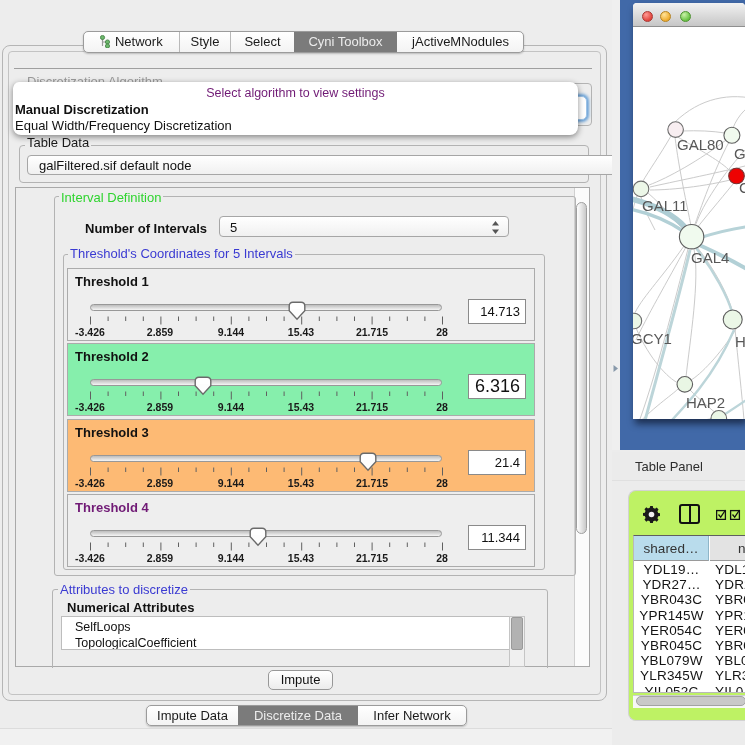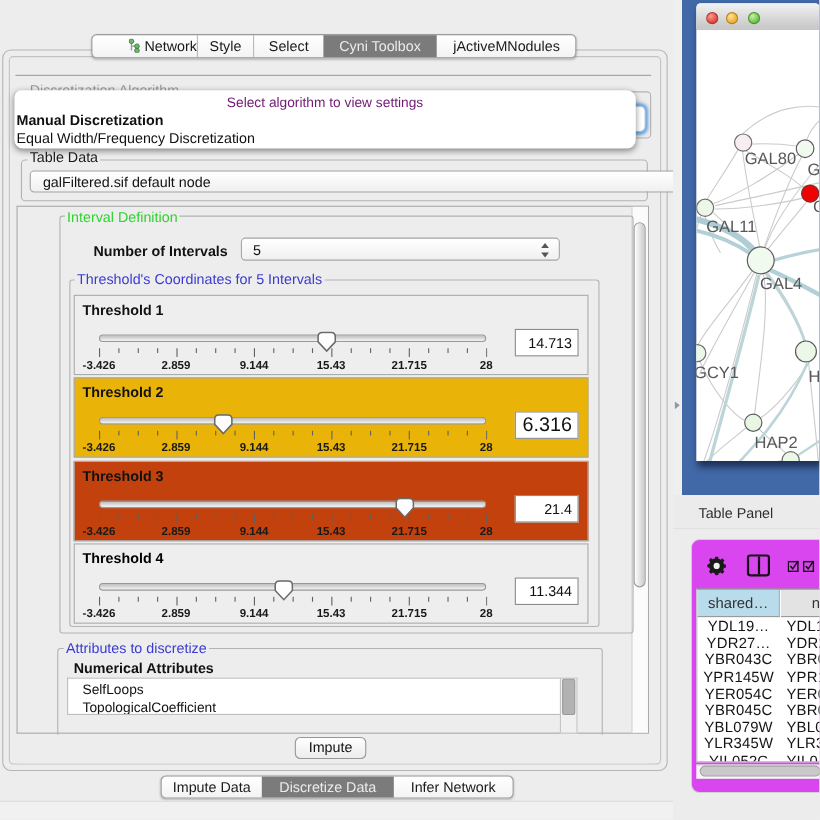--- a/index.html
+++ b/index.html
@@ -13,21 +13,21 @@
 <body>
 
 <div class="abs" style="left:0;top:0;width:612px;height:745px;background:#ededed;">
 
 
   <div class="abs" style="left:2px;top:45px;width:605px;height:656px;border:1px solid #b5b5b5;border-radius:8px;"></div>
   <div class="abs" style="left:8px;top:51px;width:593px;height:644px;border:1px solid #c3c3c3;border-radius:4px;background:#ededed;"></div>
   <div class="abs" style="left:14px;top:68px;width:578px;height:1px;background:#9f9f9f;"></div>
 
   <div class="abs" style="left:83px;top:31px;width:441px;height:22px;background:linear-gradient(#ffffff,#f3f3f3);border:1px solid #9b9b9b;border-radius:5px;box-shadow:0 1px 2px rgba(0,0,0,0.22);font-size:13px;color:#1a1a1a;">
-    <div class="abs" style="left:0;top:0;width:95px;height:20px;line-height:20px;text-align:right;">
+    <div class="abs" style="left:0;top:0;width:95px;height:20px;line-height:20px;text-align:center;">
       <svg style="vertical-align:-2px" width="11" height="13" viewBox="0 0 11 13">
           <path d="M2.5 3 V11 M2.5 7 H7" stroke="#9a9a9a" stroke-width="1.2" fill="none"></path>
           <circle cx="2.5" cy="2.5" r="2.1" fill="#6cb86c" stroke="#3c7a3c" stroke-width="0.8"></circle>
           <circle cx="7.5" cy="7" r="2.1" fill="#6cb86c" stroke="#3c7a3c" stroke-width="0.8"></circle>
           <circle cx="7.5" cy="11" r="2.1" fill="#6cb86c" stroke="#3c7a3c" stroke-width="0.8"></circle>
         </svg>
       Network</div>
     <div class="abs" style="left:95px;top:0;width:51px;height:20px;line-height:20px;text-align:center;border-left:1px solid #b9b9b9;">Style</div>
     <div class="abs" style="left:146px;top:0;width:64px;height:20px;line-height:20px;text-align:center;border-left:1px solid #b9b9b9;">Select</div>
     <div class="abs" style="left:210px;top:0;width:103px;height:20px;line-height:20px;text-align:center;background:#7b7b7b;color:#ececec;">Cyni Toolbox</div>
@@ -99,21 +99,21 @@
     <div class="abs" style="left:128px;top:57px;width:70px;text-align:center;font-size:10.5px;font-weight:bold;color:#1a1a1a;">9.144</div>
     <div class="abs" style="left:198px;top:57px;width:70px;text-align:center;font-size:10.5px;font-weight:bold;color:#1a1a1a;">15.43</div>
     <div class="abs" style="left:269px;top:57px;width:70px;text-align:center;font-size:10.5px;font-weight:bold;color:#1a1a1a;">21.715</div>
     <div class="abs" style="left:339px;top:57px;width:70px;text-align:center;font-size:10.5px;font-weight:bold;color:#1a1a1a;">28</div>
     <svg class="abs" style="left:220.3px;top:32px;" width="18" height="20" viewBox="0 0 18 20">
         <path d="M1.2 5 Q1.2 1.2 5 1.2 H13 Q16.8 1.2 16.8 5 V9.8 L9 18.2 L1.2 9.8 Z" fill="#fdfdfd" stroke="#6a6a6a" stroke-width="1.4"></path>
         <path d="M2.5 5 Q2.5 2.5 5 2.5 H13 Q15.5 2.5 15.5 5 V8 H2.5 Z" fill="#ffffff"></path>
       </svg>
     <div class="abs" style="left:400px;top:30px;width:58px;height:25px;background:#fff;border:1px solid #8a8a8a;font-size:13px;color:#111;text-align:right;line-height:23px;padding-right:5px;">14.713</div>
     </div>
-  <div class="abs" style="left:67px;top:343px;width:468px;height:73px;border:1px solid #ababab;background:#eab308;">
+  <div class="abs" style="left:67px;top:343px;width:468px;height:73px;border:1px solid #ababab;background:#86efac;">
     <div class="abs" style="left:7px;top:5px;font-size:13px;font-weight:bold;color:#111;">Threshold 2</div>
     <div class="abs" style="left:22px;top:34.5px;width:352px;height:7px;background:linear-gradient(#bdbdbd,#f5f5f5);border:1px solid #989898;border-radius:4px;"></div>
     <svg class="abs" style="left:22px;top:47px;" width="353" height="10" viewBox="0 0 353 10">
         <line x1="0.5" y1="0.5" x2="0.5" y2="8.5" stroke="#606060" stroke-width="1"></line>
         <line x1="18.1" y1="0.5" x2="18.1" y2="5.0" stroke="#606060" stroke-width="1"></line>
         <line x1="35.7" y1="0.5" x2="35.7" y2="5.0" stroke="#606060" stroke-width="1"></line>
         <line x1="53.3" y1="0.5" x2="53.3" y2="5.0" stroke="#606060" stroke-width="1"></line>
         <line x1="70.9" y1="0.5" x2="70.9" y2="8.5" stroke="#606060" stroke-width="1"></line>
         <line x1="88.5" y1="0.5" x2="88.5" y2="5.0" stroke="#606060" stroke-width="1"></line>
         <line x1="106.1" y1="0.5" x2="106.1" y2="5.0" stroke="#606060" stroke-width="1"></line>
@@ -137,21 +137,21 @@
     <div class="abs" style="left:128px;top:57px;width:70px;text-align:center;font-size:10.5px;font-weight:bold;color:#1a1a1a;">9.144</div>
     <div class="abs" style="left:198px;top:57px;width:70px;text-align:center;font-size:10.5px;font-weight:bold;color:#1a1a1a;">15.43</div>
     <div class="abs" style="left:269px;top:57px;width:70px;text-align:center;font-size:10.5px;font-weight:bold;color:#1a1a1a;">21.715</div>
     <div class="abs" style="left:339px;top:57px;width:70px;text-align:center;font-size:10.5px;font-weight:bold;color:#1a1a1a;">28</div>
     <svg class="abs" style="left:126.0px;top:32px;" width="18" height="20" viewBox="0 0 18 20">
         <path d="M1.2 5 Q1.2 1.2 5 1.2 H13 Q16.8 1.2 16.8 5 V9.8 L9 18.2 L1.2 9.8 Z" fill="#fdfdfd" stroke="#6a6a6a" stroke-width="1.4"></path>
         <path d="M2.5 5 Q2.5 2.5 5 2.5 H13 Q15.5 2.5 15.5 5 V8 H2.5 Z" fill="#ffffff"></path>
       </svg>
     <div class="abs" style="left:400px;top:30px;width:58px;height:25px;background:#fff;border:1px solid #8a8a8a;font-size:18px;color:#111;text-align:right;line-height:23px;padding-right:5px;">6.316</div>
     </div>
-  <div class="abs" style="left:67px;top:419px;width:468px;height:73px;border:1px solid #ababab;background:#c2410c;">
+  <div class="abs" style="left:67px;top:419px;width:468px;height:73px;border:1px solid #ababab;background:#fdba74;">
     <div class="abs" style="left:7px;top:5px;font-size:13px;font-weight:bold;color:#111;">Threshold 3</div>
     <div class="abs" style="left:22px;top:34.5px;width:352px;height:7px;background:linear-gradient(#bdbdbd,#f5f5f5);border:1px solid #989898;border-radius:4px;"></div>
     <svg class="abs" style="left:22px;top:47px;" width="353" height="10" viewBox="0 0 353 10">
         <line x1="0.5" y1="0.5" x2="0.5" y2="8.5" stroke="#606060" stroke-width="1"></line>
         <line x1="18.1" y1="0.5" x2="18.1" y2="5.0" stroke="#606060" stroke-width="1"></line>
         <line x1="35.7" y1="0.5" x2="35.7" y2="5.0" stroke="#606060" stroke-width="1"></line>
         <line x1="53.3" y1="0.5" x2="53.3" y2="5.0" stroke="#606060" stroke-width="1"></line>
         <line x1="70.9" y1="0.5" x2="70.9" y2="8.5" stroke="#606060" stroke-width="1"></line>
         <line x1="88.5" y1="0.5" x2="88.5" y2="5.0" stroke="#606060" stroke-width="1"></line>
         <line x1="106.1" y1="0.5" x2="106.1" y2="5.0" stroke="#606060" stroke-width="1"></line>
@@ -176,21 +176,21 @@
     <div class="abs" style="left:198px;top:57px;width:70px;text-align:center;font-size:10.5px;font-weight:bold;color:#1a1a1a;">15.43</div>
     <div class="abs" style="left:269px;top:57px;width:70px;text-align:center;font-size:10.5px;font-weight:bold;color:#1a1a1a;">21.715</div>
     <div class="abs" style="left:339px;top:57px;width:70px;text-align:center;font-size:10.5px;font-weight:bold;color:#1a1a1a;">28</div>
     <svg class="abs" style="left:291.2px;top:32px;" width="18" height="20" viewBox="0 0 18 20">
         <path d="M1.2 5 Q1.2 1.2 5 1.2 H13 Q16.8 1.2 16.8 5 V9.8 L9 18.2 L1.2 9.8 Z" fill="#fdfdfd" stroke="#6a6a6a" stroke-width="1.4"></path>
         <path d="M2.5 5 Q2.5 2.5 5 2.5 H13 Q15.5 2.5 15.5 5 V8 H2.5 Z" fill="#ffffff"></path>
       </svg>
     <div class="abs" style="left:400px;top:30px;width:58px;height:25px;background:#fff;border:1px solid #8a8a8a;font-size:13px;color:#111;text-align:right;line-height:23px;padding-right:5px;">21.4</div>
     </div>
   <div class="abs" style="left:67px;top:494px;width:468px;height:73px;border:1px solid #ababab;background:#eeeeee;">
-    <div class="abs" style="left:7px;top:5px;font-size:13px;font-weight:bold;color:#000000;">Threshold 4</div>
+    <div class="abs" style="left:7px;top:5px;font-size:13px;font-weight:bold;color:#701a75;">Threshold 4</div>
     <div class="abs" style="left:22px;top:34.5px;width:352px;height:7px;background:linear-gradient(#bdbdbd,#f5f5f5);border:1px solid #989898;border-radius:4px;"></div>
     <svg class="abs" style="left:22px;top:47px;" width="353" height="10" viewBox="0 0 353 10">
         <line x1="0.5" y1="0.5" x2="0.5" y2="8.5" stroke="#606060" stroke-width="1"></line>
         <line x1="18.1" y1="0.5" x2="18.1" y2="5.0" stroke="#606060" stroke-width="1"></line>
         <line x1="35.7" y1="0.5" x2="35.7" y2="5.0" stroke="#606060" stroke-width="1"></line>
         <line x1="53.3" y1="0.5" x2="53.3" y2="5.0" stroke="#606060" stroke-width="1"></line>
         <line x1="70.9" y1="0.5" x2="70.9" y2="8.5" stroke="#606060" stroke-width="1"></line>
         <line x1="88.5" y1="0.5" x2="88.5" y2="5.0" stroke="#606060" stroke-width="1"></line>
         <line x1="106.1" y1="0.5" x2="106.1" y2="5.0" stroke="#606060" stroke-width="1"></line>
         <line x1="123.7" y1="0.5" x2="123.7" y2="5.0" stroke="#606060" stroke-width="1"></line>
@@ -317,21 +317,21 @@
 </div>
 
 <svg class="abs" style="left:612px;top:364px;" width="7" height="9" viewBox="0 0 7 9">
     <path d="M1.5 1 L6 4.5 L1.5 8 Z" fill="#8899aa"></path>
   </svg>
 
 <div class="abs" style="left:612px;top:452px;width:133px;height:29px;background:#ebebeb;border-bottom:1px solid #e0e0e0;">
   <div class="abs" style="left:23px;top:7px;font-size:13px;color:#2e2e2e;">Table Panel</div>
 </div>
 
-<div class="abs" style="left:628px;top:490px;width:117px;height:231px;background:#d946ef;border:1px solid #d2d2d2;border-right:none;border-radius:8px 0 0 8px;">
+<div class="abs" style="left:628px;top:490px;width:117px;height:231px;background:#bef264;border:1px solid #d2d2d2;border-right:none;border-radius:8px 0 0 8px;">
 
   <svg class="abs" style="left:14px;top:15px;" width="17" height="17" viewBox="0 0 17 17">
       <path d="M7.2 0 h2.6 l0.4 2 a6.6 6.6 0 0 1 1.8 0.75 L13.7 1.6 l1.84 1.84 -1.15 1.7 a6.6 6.6 0 0 1 0.75 1.8 l2 0.4 v2.6 l-2 0.4 a6.6 6.6 0 0 1 -0.75 1.8 l1.15 1.7 -1.84 1.84 -1.7 -1.15 a6.6 6.6 0 0 1 -1.8 0.75 l-0.4 2 H7.2 l-0.4 -2 a6.6 6.6 0 0 1 -1.8 -0.75 l-1.7 1.15 L1.46 13.6 l1.15 -1.7 a6.6 6.6 0 0 1 -0.75 -1.8 l-2 -0.4 V7.1 l2 -0.4 a6.6 6.6 0 0 1 0.75 -1.8 L1.46 3.2 3.3 1.36 l1.7 1.15 a6.6 6.6 0 0 1 1.8 -0.75 Z" fill="#1a1a1a"></path>
       <circle cx="8.5" cy="8.5" r="2.8" fill="#f0f0f0"></circle>
     </svg>
   <div class="abs" style="left:50px;top:13px;width:21px;height:20px;border:2px solid #111;border-radius:3px;">
       <div style="position:absolute;left:8px;top:0;width:2px;height:16px;background:#111;"></div>
     </div>
   <svg class="abs" style="left:87px;top:18px;" width="25" height="11" viewBox="0 0 25 11">
       <g stroke="#111" fill="none" stroke-width="1.3">

